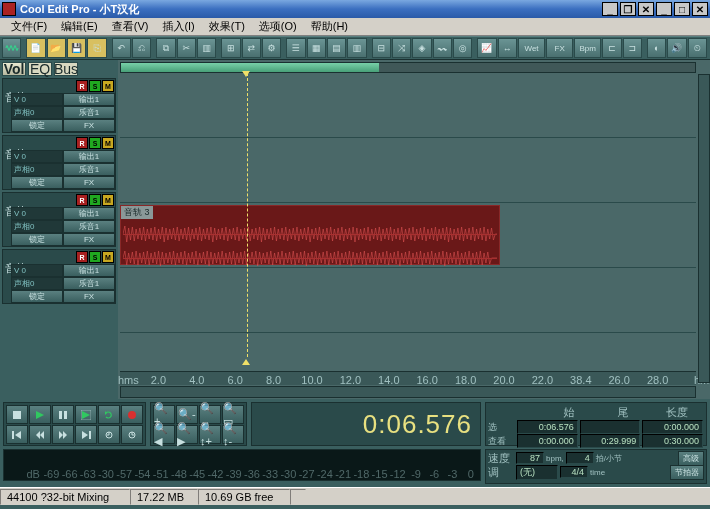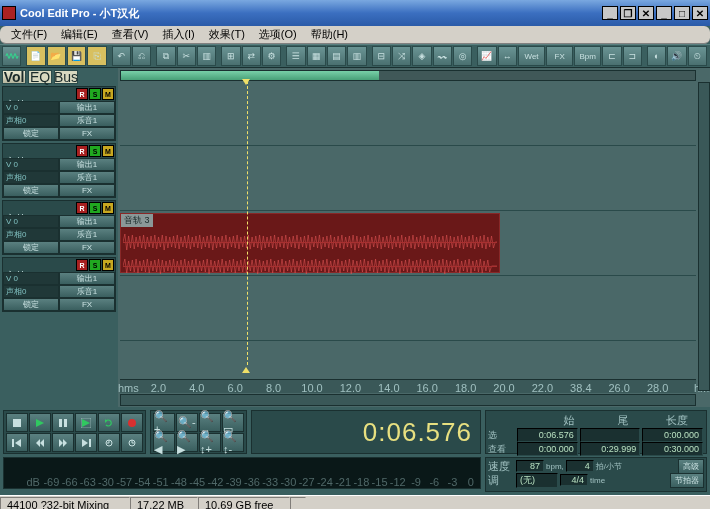--- a/index.html
+++ b/index.html
@@ -1,25 +1,25 @@
 <!DOCTYPE html>
 <html><head>
 <meta charset="utf-8">
 <style>
 * { box-sizing: border-box; margin: 0; padding: 0; font-family: "Tahoma", "MS Sans Serif", sans-serif; font-size: 11px; }
 body { background: #3a5f5f; width: 710px; height: 509px; overflow: hidden; }
 
 
-.titlebar { height: 26px; background: linear-gradient(#7aa8e0,#3b6fc0,#2a5aa8); color: #fff; display: flex; align-items: center; padding: 0 2px; font-weight: bold; }
+.titlebar { height: 18px; background: linear-gradient(#7aa8e0,#3b6fc0,#2a5aa8); color: #fff; display: flex; align-items: center; padding: 0 2px; font-weight: bold; }
 .titlebar .icon { width: 14px; height: 14px; margin-right: 4px; background: #a22; border: 1px solid #000; }
 .titlebar .spacer { flex: 1; }
 .winbtn { width: 16px; height: 14px; background: #c8c8c8; border: 1px solid #000; margin-left: 2px; display: flex; align-items: center; justify-content: center; color: #000; font-size: 10px; font-weight: bold; cursor: pointer; }
 
 
-.menubar { height: 18px; background: #d4d0c8; display: flex; align-items: center; padding: 0 4px; border-bottom: 1px solid #808080; border-radius: 6px; }
+.menubar { height: 18px; background: #d4d0c8; display: flex; align-items: center; padding: 0 4px; border-bottom: 1px solid #808080; }
 .menuitem { padding: 1px 7px; cursor: pointer; }
 
 
 .toolbar { height: 24px; background: #3a5f5f; display: flex; align-items: center; padding: 1px 2px; border-top: 1px solid #5a8080; border-bottom: 1px solid #1a3030; }
 .tbtn { width: 20px; height: 20px; background: linear-gradient(#6a9494,#4a7070); border: 1px solid #2a4a4a; margin-right: 1px; display: flex; align-items: center; justify-content: center; color: #c8e0e0; font-size: 9px; cursor: pointer; overflow: hidden; }
 .tsep { width: 4px; height: 20px; }
 .tbtn.wide { width: 28px; font-size: 8px; }
 .tbtn svg { width: 14px; height: 14px; }
 
 
@@ -29,21 +29,21 @@
 .tab { width: 24px; height: 14px; background: #d8d8c0; border: 1px solid #2a4a4a; font-size: 14px; display: flex; align-items: center; justify-content: center; color: #1a2a2a; cursor: pointer; }
 .tab.active { background: linear-gradient(#e8e8d0,#b8b8a0); font-weight: bold; }
 
 .track { border: 1px solid #1a3030; margin-bottom: 2px; background: #2a4a4a; }
 .track-head { display: flex; height: 14px; background: #2a4a4a; }
 .track-name { flex: 1; background: #2a4a4a; color: #c8e0e0; font-size: 11px; padding: 11px 2px; }
 .track-btn { width: 12px; height: 12px; border: 1px solid #000; font-size: 7px; display: flex; align-items: center; justify-content: center; margin: 1px 1px 0 0; cursor: pointer; font-weight: bold; }
 .btn-r { background: #a82020; color: #fff; }
 .btn-s { background: #20a820; color: #000; }
 .btn-m { background: #c8a820; color: #000; }
-.track-row { display: flex; height: 13px; }
+.track-row { display: flex; height: 13px; margin-left: 8px; }
 .track-cell { flex: 1; background: #203838; border: 1px solid #1a3030; color: #80c0c0; font-size: 8px; padding: 0 2px; display: flex; align-items: center; }
 .track-cell.btn { background: linear-gradient(#5a8080,#3a5f5f); color: #c8e0e0; cursor: pointer; font-size: 8px; justify-content: center; }
 
 
 .wave-area { flex: 1; background: #4a6868; position: relative; display: flex; flex-direction: column; }
 .overview { height: 11px; background: #405858; margin: 2px 14px 0 2px; position: relative; border: 1px solid #1a3030; }
 .overview-fill { position: absolute; left: 0; top: 0; height: 100%; width: 45%; background: linear-gradient(#78d0a8,#48a078); }
 .tracks-scroll { flex: 1; position: relative; margin: 0 14px 0 2px; }
 .playhead { position: absolute; top: 0; bottom: 14px; left: 22%; width: 0; border-left: 1px dashed #f0e068; z-index: 5; }
 .play-tri { position: absolute; top: -2px; left: 21.2%; width: 0; height: 0; border-left: 4px solid transparent; border-right: 4px solid transparent; border-top: 6px solid #f0e068; z-index: 6; }

